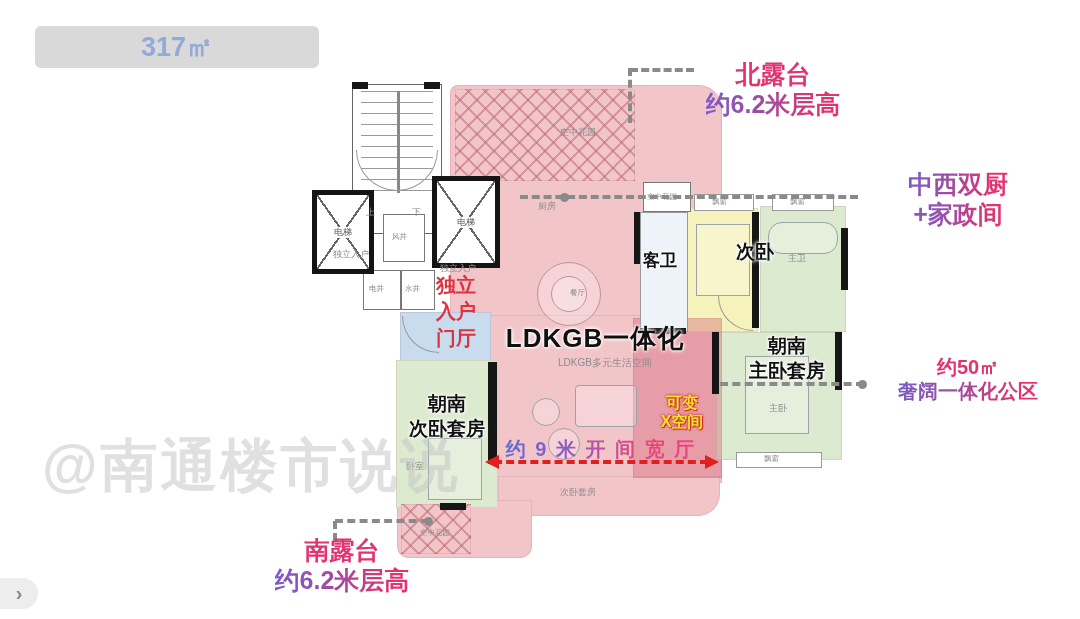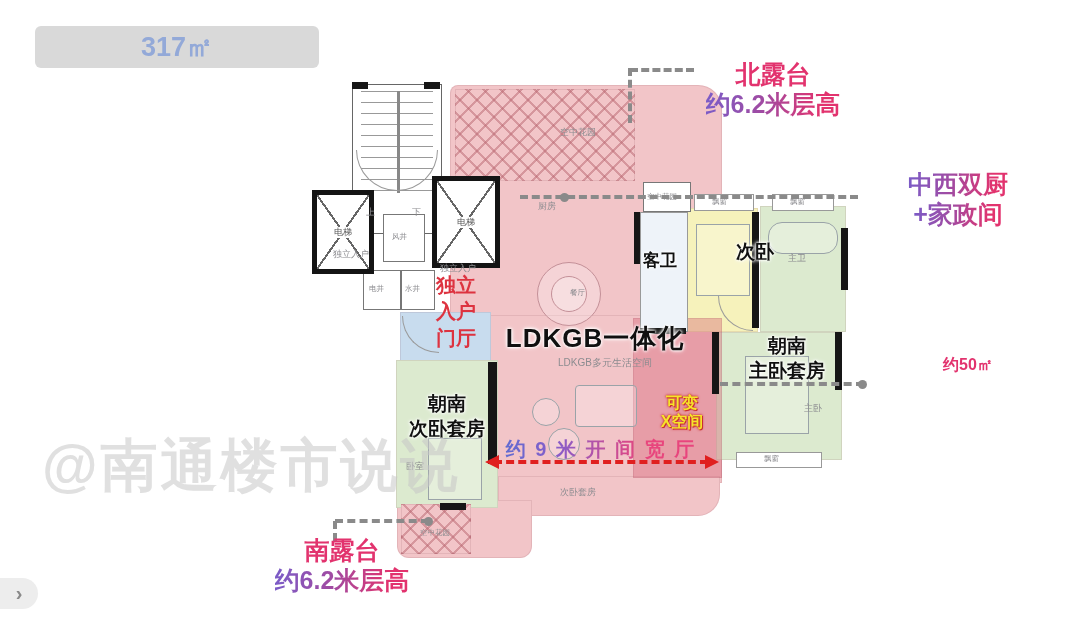--- a/index.html
+++ b/index.html
@@ -139,21 +139,21 @@
 <div class="furn" style="left:745px;top:356px;width:62px;height:76px;"></div>
 <div class="furn" style="left:428px;top:438px;width:52px;height:60px;"></div>
 <div class="furn" style="left:768px;top:222px;width:68px;height:30px;border-radius:14px;"></div>
 <div class="arc" style="left:402px;top:316px;width:36px;height:36px;border-radius:0 0 0 100%;border-top:none;border-right:none;"></div>
 <div class="arc" style="left:718px;top:296px;width:34px;height:34px;border-radius:0 0 0 100%;border-top:none;border-right:none;"></div>
 
 <div class="lbl" style="left:560px;top:126px;">空中花园</div>
 <div class="lbl" style="left:538px;top:200px;">厨房</div>
 <div class="lbl tiny" style="left:558px;top:288px;margin-left:12px;">餐厅</div>
 <div class="lbl" style="left:788px;top:252px;">主卫</div>
-<div class="lbl" style="left:804px;top:402px;font-family:Liberation Mono, monospace;">主卧</div>
+<div class="lbl" style="left:769px;top:402px;font-family:Liberation Mono, monospace;">主卧</div>
 <div class="lbl" style="left:406px;top:460px;">卧室</div>
 <div class="lbl" style="left:560px;top:486px;">次卧套房</div>
 <div class="lbl tiny" style="left:420px;top:528px;">空中花园</div>
 
 <div class="blk" style="left:485px;top:322px;width:220px;font-size:26px;letter-spacing:1px;">LDKGB一体化</div>
 <div class="lbl" style="left:505px;top:356px;width:200px;text-align:center;font-size:10px;z-index:6;">LDKGB多元生活空间</div>
 <div class="blk" style="left:633px;top:250px;width:54px;font-size:17px;">客卫</div>
 <div class="blk" style="left:688px;top:240px;width:68px;font-size:19px;padding-left:33px;">次卧</div>
 <div class="blk" style="left:722px;top:334px;width:130px;font-size:19px;">
   <span>朝南</span><br>
@@ -188,22 +188,23 @@
   <span>门厅</span>
 </div>
 <div class="callout yellowtxt" style="left:646px;top:394px;width:72px;font-size:16px;">
   <span>可变</span><br>
   <span>X空间</span>
 </div>
 <div class="callout grad2" style="left:496px;top:438px;width:210px;font-size:20px;letter-spacing:2px;">约 9 米 开 间 宽 厅</div>
 <div class="rdash" style="left:494px;top:460px;width:214px;"></div>
 <div class="tri l" style="left:485px;top:455px;"></div>
 <div class="tri r" style="left:705px;top:455px;"></div>
-<div class="callout" style="left:866px;top:356px;width:204px;font-size:16px;">
+<div class="callout" style="left:866px;top:356px;width:204px;font-size:20px;">
   <span class="pinktxt">约50㎡</span><br>
+  <span class="grad">奢阔一体化公区</span>
 </div>
 <div class="callout" style="left:262px;top:536px;width:160px;font-size:25px;">
   <span class="pinktxt">南露台</span><br>
   <span class="grad">约6.2米层高</span>
 </div>
 
 <div class="watermark">@南通楼市说说</div>
 
 <div class="pager">
   <span>›</span>

